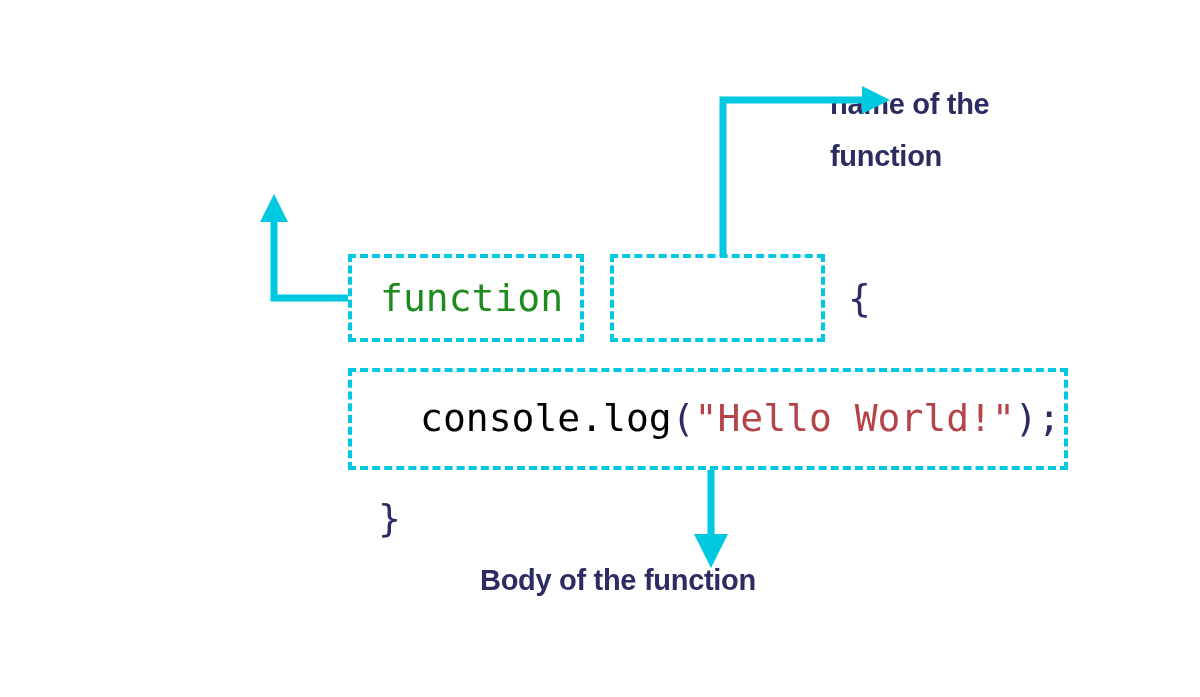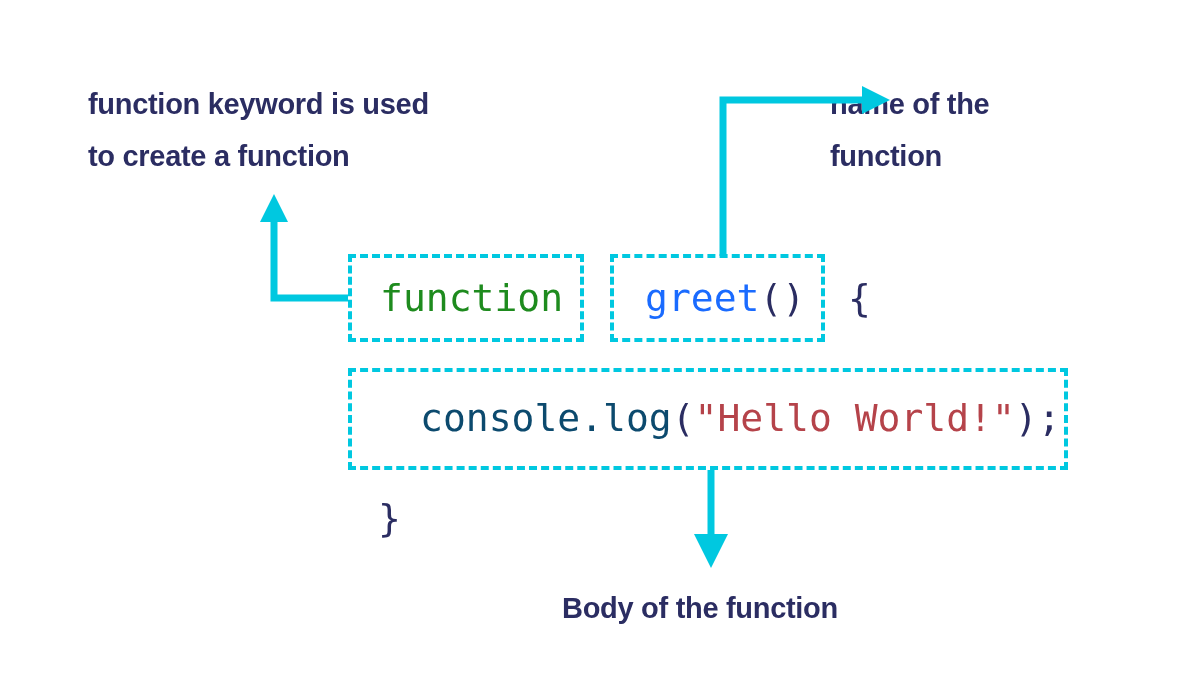--- a/index.html
+++ b/index.html
@@ -33,23 +33,22 @@
     text-align: left;
   }
   #annot-name {
     left: 830px;
     top: 78px;
     width: 280px;
     text-align: left;
   }
   #annot-body {
     left: 480px;
-    top: 588px;
+    top: 560px;
     width: 440px;
-    text-align: center;
     line-height: 40px;
   }
 
   
   .code {
     position: absolute;
     font-family: "DejaVu Sans Mono", "Liberation Mono", monospace;
     font-size: 38px;
     line-height: 44px;
     white-space: pre;
@@ -95,21 +94,21 @@
   #tok-brace-open {
     left: 848px;
     top: 276px;
     color: #2b2d62;
   }
 
   #tok-logline {
     left: 420px;
     top: 396px;
   }
-  #tok-logline .obj { color: #0c4a6e; }
+  #tok-logline .obj { color: #000000; }
   #tok-logline .punct { color: #2b2d62; }
   #tok-logline .str { color: #b5434a; }
 
   #tok-brace-close {
     left: 378px;
     top: 496px;
     color: #2b2d62;
   }
 
   
@@ -120,35 +119,32 @@
     width: 1200px;
     height: 697px;
     pointer-events: none;
   }
 </style>
 </head>
 <body>
 
 <div id="stage">
 
-  <div class="annot" id="annot-keyword">function keyword is used
-to create a function</div>
 
   <div class="annot" id="annot-name">name of the
 function</div>
 
   <div class="annot" id="annot-body">Body of the function</div>
 
   <div class="dashbox" id="box-keyword"></div>
   <div class="dashbox" id="box-name"></div>
   <div class="dashbox" id="box-body"></div>
 
   <div class="code" id="tok-function">function</div>
 
-  <div class="code" id="tok-name"><span class="ident">greet</span><span class="punct">()</span></div>
 
   <div class="code" id="tok-brace-open">{</div>
 
   <div class="code" id="tok-logline"><span class="obj">console.log</span><span class="punct">(</span><span class="str">"Hello World!"</span><span class="punct">)</span><span class="punct">;</span></div>
 
   <div class="code" id="tok-brace-close">}</div>
 
   <svg id="arrow-layer" viewBox="0 0 1200 697">
     <defs>
       <marker id="head-up" markerWidth="5" markerHeight="5" refX="2.5" refY="4.4" orient="auto-start-reverse" markerUnits="strokeWidth">

